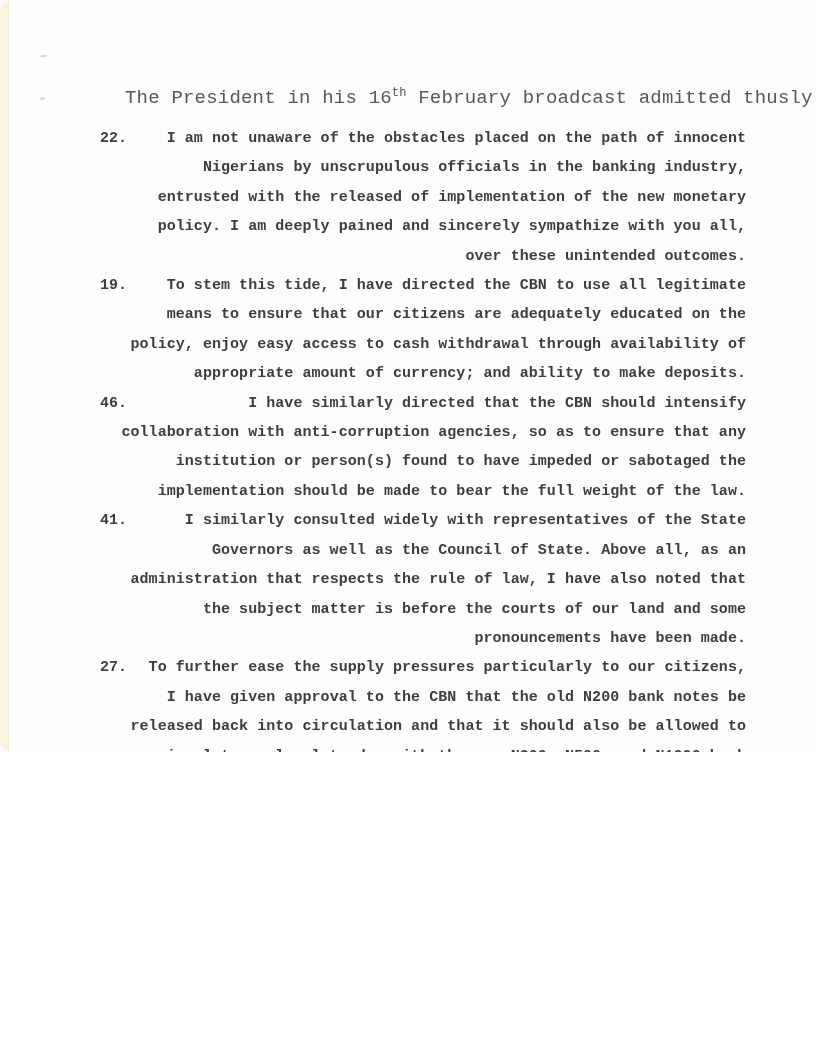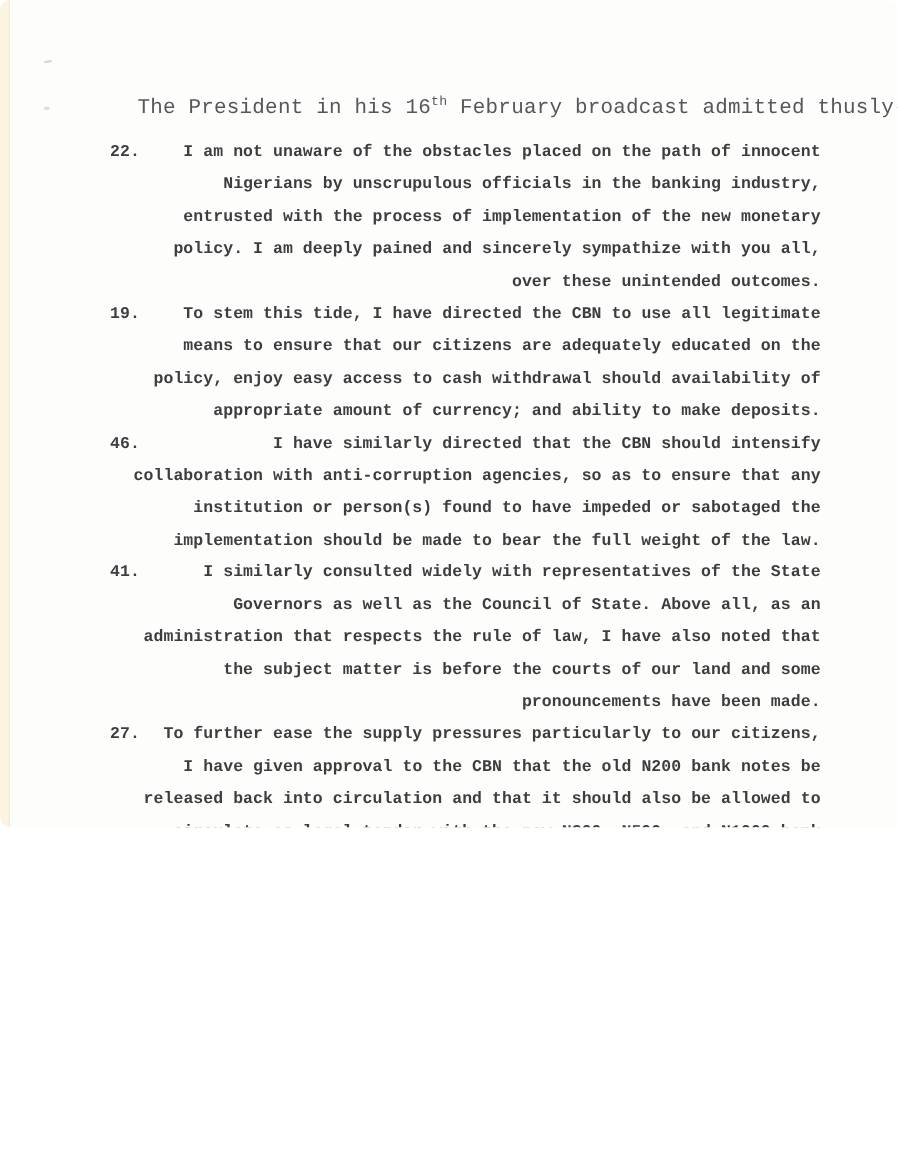--- a/index.html
+++ b/index.html
@@ -121,23 +121,23 @@
 <div class="page">
 
   <div class="scan-edge"></div>
   <div class="scan-mark-1"></div>
   <div class="scan-mark-2"></div>
 
   <div class="heading"><span>The President in his 16</span><sup>th</sup><span> February broadcast admitted thusly-</span></div>
 
   <div class="paragraphs">
 
-    <p class="para"><span class="num">22.</span><span>I am not unaware of the obstacles placed on the path of innocent Nigerians by unscrupulous officials in the banking industry, entrusted with the process of implementation of the new monetary policy. I am deeply pained and sincerely sympathize with you all, over these unintended outcomes.</span></p>
+    <p class="para"><span class="num">22.</span><span>I am not unaware of the obstacles placed on the path of innocent Nigerians by unscrupulous officials in the banking industry, entrusted with the released of implementation of the new monetary policy. I am deeply pained and sincerely sympathize with you all, over these unintended outcomes.</span></p>
 
-    <p class="para"><span class="num">19.</span><span>To stem this tide, I have directed the CBN to use all legitimate means to ensure that our citizens are adequately educated on the policy, enjoy easy access to cash withdrawal should availability of appropriate amount of currency; and ability to make deposits.</span></p>
+    <p class="para"><span class="num">19.</span><span>To stem this tide, I have directed the CBN to use all legitimate means to ensure that our citizens are adequately educated on the policy, enjoy easy access to cash withdrawal through availability of appropriate amount of currency; and ability to make deposits.</span></p>
 
     <p class="para"><span class="num">46.</span><span>I have similarly directed that the CBN should intensify collaboration with anti-corruption agencies, so as to ensure that any institution or person(s) found to have impeded or sabotaged the implementation should be made to bear the full weight of the law.</span></p>
 
 
     <p class="para"><span class="num">41.</span><span>I similarly consulted widely with representatives of the State Governors as well as the Council of State. Above all, as an administration that respects the rule of law, I have also noted that the subject matter is before the courts of our land and some pronouncements have been made.</span></p>
 
     <p class="para"><span class="num">27.</span><span>To further ease the supply pressures particularly to our citizens, I have given approval to the CBN that the old N200 bank notes be released back into circulation and that it should also be allowed to circulate as legal tender with the new N200, N500, and N1000 bank notes for 60 days from February 10, 2023 to April 10 2023 when the old N200 notes ceases to be legal tender.</span></p>
 
   </div>
 

